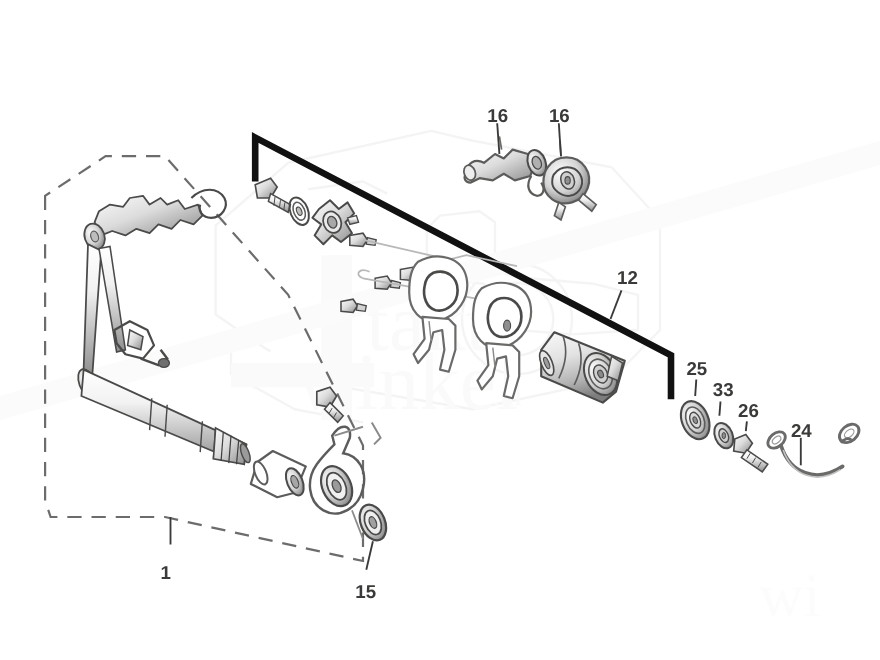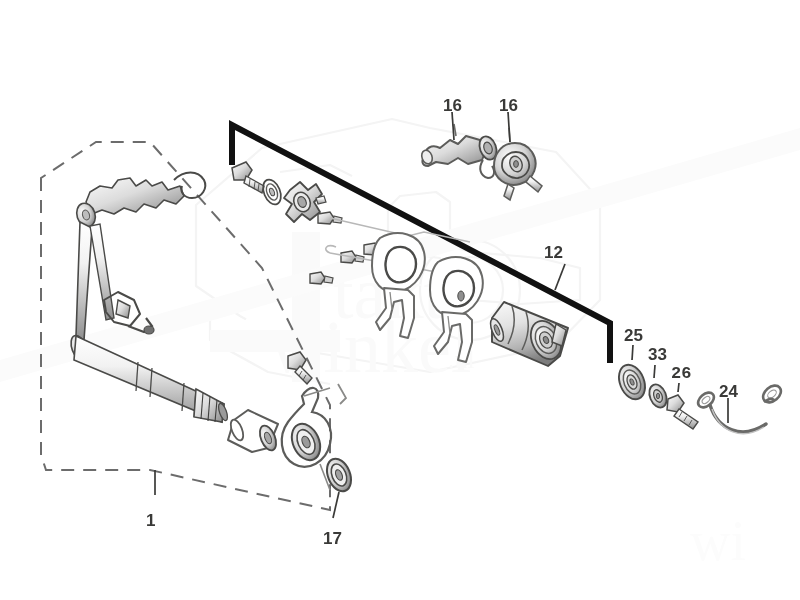--- a/index.html
+++ b/index.html
@@ -318,22 +318,22 @@
       <path d="M454 140 L452 112"></path>
       <path d="M510 142 L508 112"></path>
       <path d="M728 423 L728 398"></path>
       <path d="M632 360 L633 345"></path>
       <path d="M678 392 L679 383"></path>
       <path d="M654 378 L655 365"></path>
     </g>
   </svg>
 
   <div class="callout-label" style="left:146px; top:512px;">1</div>
-  <div class="callout-label" style="left:323px; top:530px;">17</div>
-  <div class="callout-label" style="left:544px; top:244px;">12</div>
+  <div class="callout-label" style="left:323px; top:530px;">15</div>
+  <div class="callout-label" style="left:561px; top:244px;">12</div>
   <div class="callout-label" style="left:443px; top:97px;">16</div>
   <div class="callout-label" style="left:499px; top:97px;">16</div>
   <div class="callout-label" style="left:719px; top:383px;text-align:right;">24</div>
   <div class="callout-label" style="left:624px; top:327px;text-align:center;">25</div>
-  <div class="callout-label" style="left:671px; top:365px;font-family:Liberation Mono, monospace;">26</div>
+  <div class="callout-label" style="left:671px; top:365px;">26</div>
   <div class="callout-label" style="left:648px; top:346px;">33</div>
 
 </div>
 
 </body></html>

